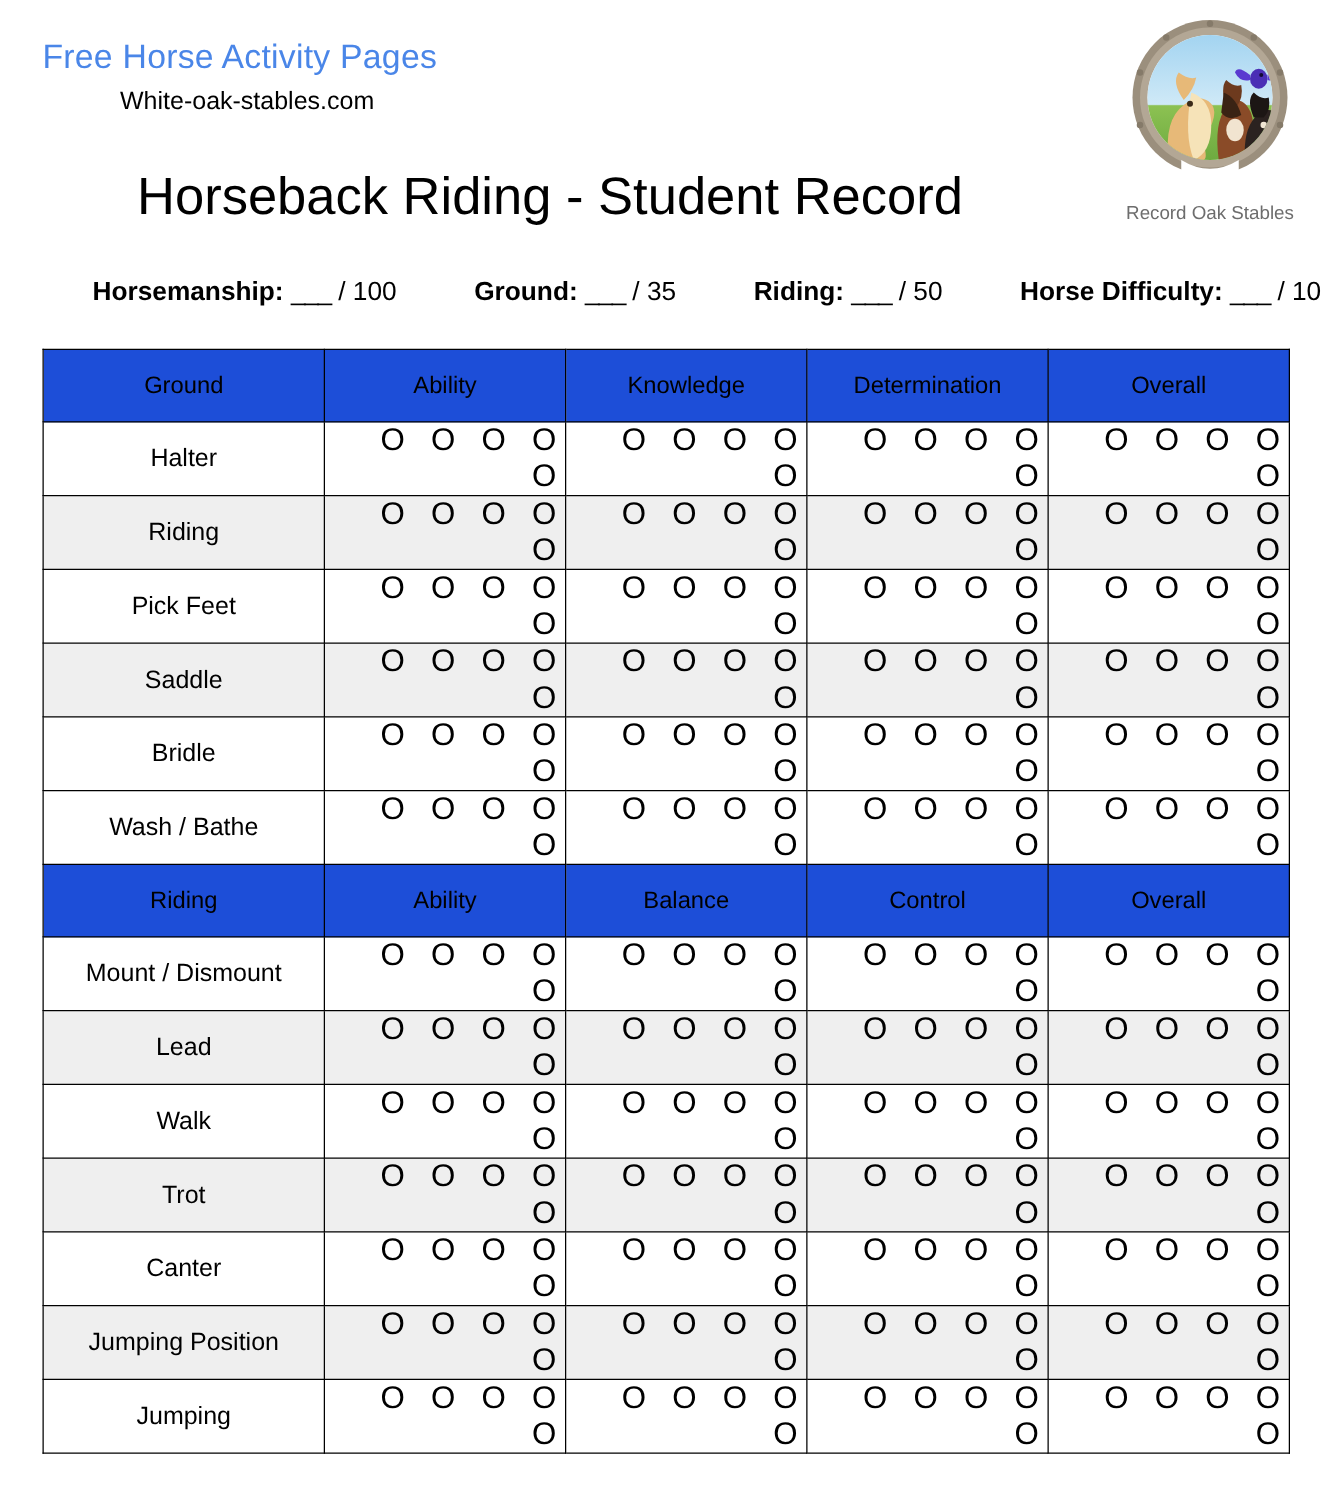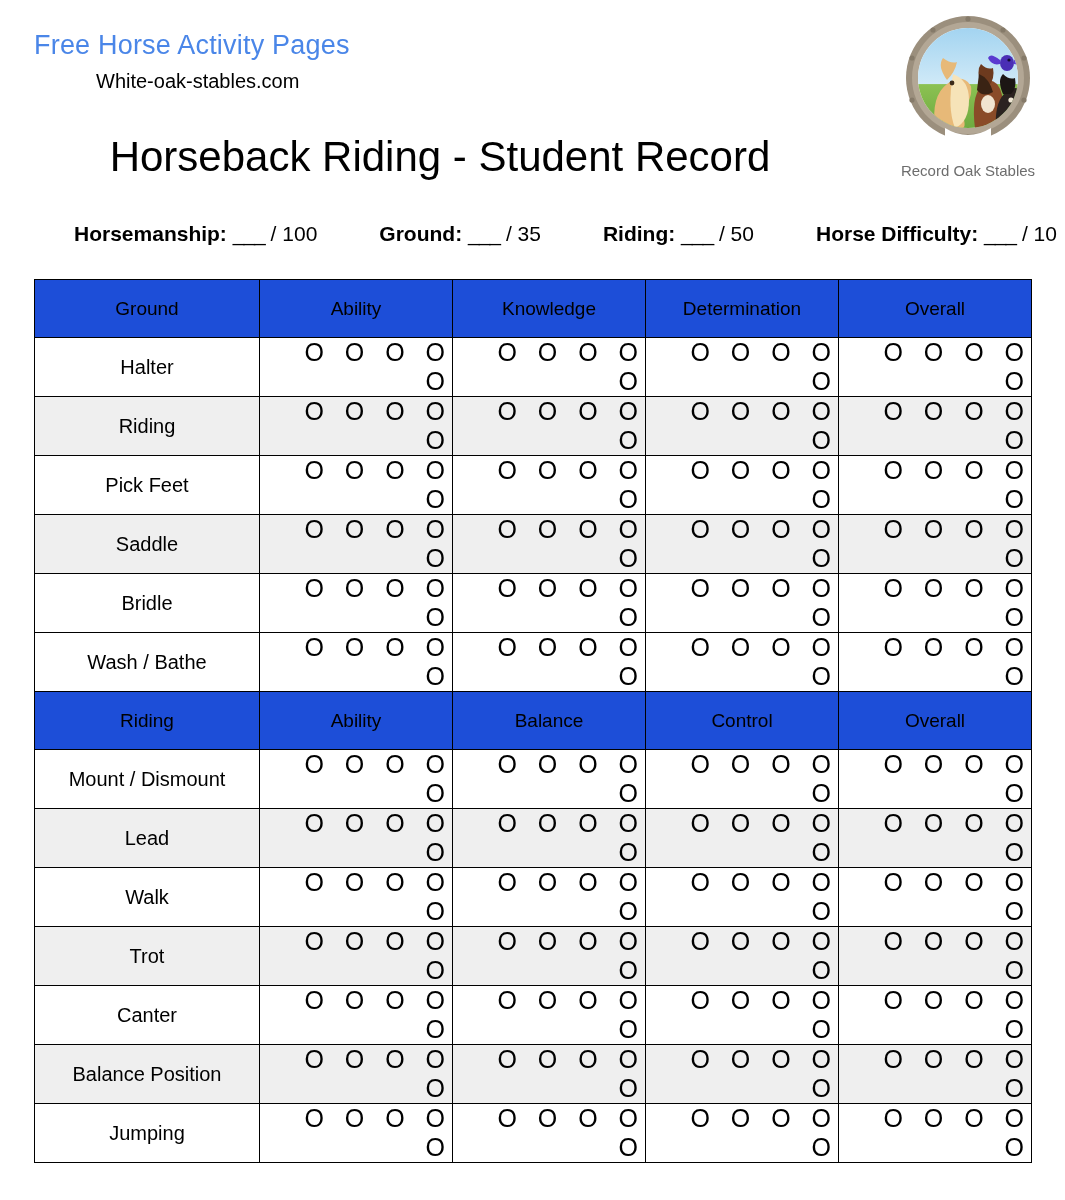--- a/index.html
+++ b/index.html
@@ -249,21 +249,21 @@
           <td class="dots">O O O O O</td>
         </tr>
         <tr class="plain">
           <td class="row-label">Canter</td>
           <td class="dots">O O O O O</td>
           <td class="dots">O O O O O</td>
           <td class="dots">O O O O O</td>
           <td class="dots">O O O O O</td>
         </tr>
         <tr class="shade">
-          <td class="row-label">Balance Position</td>
+          <td class="row-label">Jumping Position</td>
           <td class="dots">O O O O O</td>
           <td class="dots">O O O O O</td>
           <td class="dots">O O O O O</td>
           <td class="dots">O O O O O</td>
         </tr>
         <tr class="plain">
           <td class="row-label">Jumping</td>
           <td class="dots">O O O O O</td>
           <td class="dots">O O O O O</td>
           <td class="dots">O O O O O</td>

